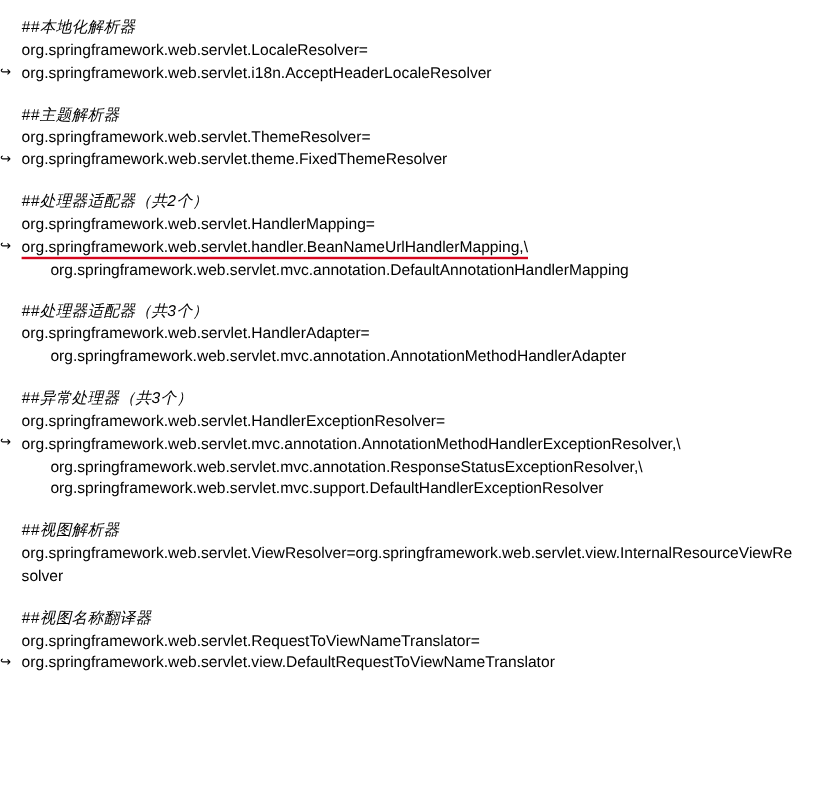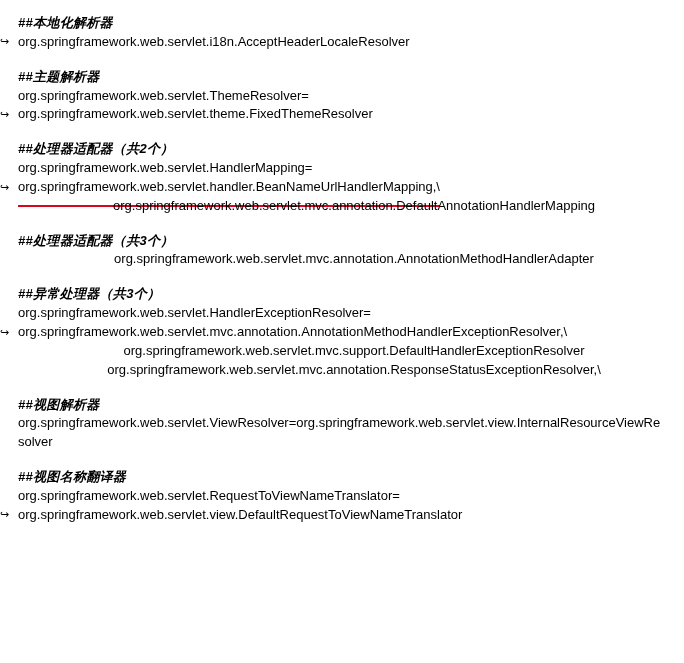--- a/index.html
+++ b/index.html
@@ -6,67 +6,69 @@
     body {
       font-family: Arial, "Microsoft YaHei", sans-serif;
       background: #fff;
       padding: 14px 18px;
       width: 684px;
       font-size: 13px;
       color: #000;
       line-height: 1.45;
     }
     .section { margin-bottom: 16px; }
-    .comment { font-style: italic; font-weight: 700; letter-spacing: 0.3px; }
+    .comment { font-style: italic; font-weight: 400; letter-spacing: 0.3px; }
     .line { display: block; position: relative; }
-    .indent1 { padding-left: 24px; text-align: center; }
+    .indent1 { padding-left: 24px; }
     .cont-icon {
       display: inline-block;
       width: 16px;
       margin-left: -18px;
       margin-right: 2px;
       font-size: 11px;
       vertical-align: middle;
       color: #000;
     }
     .underline-red {
       border-bottom: 2.5px solid #d6061e;
-      padding-bottom: 11px;
+      padding-bottom: 1px;
     }
     .wrap { word-break: break-all; }
   </style>
 </head>
 <body>
 
 <div id="root">
     <div class="section">
       <div class="comment">##本地化解析器</div>
+      <div class="line wrap"><span>org.springframework.web.servlet.LocaleResolver=</span></div>
       <div class="line wrap"><span class="cont-icon">↪</span><span>org.springframework.web.servlet.i18n.AcceptHeaderLocaleResolver</span></div>
     </div>
     <div class="section">
       <div class="comment">##主题解析器</div>
       <div class="line wrap"><span>org.springframework.web.servlet.ThemeResolver=</span></div>
       <div class="line wrap"><span class="cont-icon">↪</span><span>org.springframework.web.servlet.theme.FixedThemeResolver</span></div>
     </div>
     <div class="section">
       <div class="comment">##处理器适配器（共2个）</div>
       <div class="line wrap"><span>org.springframework.web.servlet.HandlerMapping=</span></div>
       <div class="line wrap"><span class="cont-icon">↪</span><span class="underline-red">org.springframework.web.servlet.handler.BeanNameUrlHandlerMapping,\</span></div>
       <div class="line wrap indent1"><span>org.springframework.web.servlet.mvc.annotation.DefaultAnnotationHandlerMapping</span></div>
     </div>
     <div class="section">
       <div class="comment">##处理器适配器（共3个）</div>
+      <div class="line wrap"><span>org.springframework.web.servlet.HandlerAdapter=</span></div>
       <div class="line wrap indent1"><span>org.springframework.web.servlet.mvc.annotation.AnnotationMethodHandlerAdapter</span></div>
     </div>
     <div class="section">
       <div class="comment">##异常处理器（共3个）</div>
       <div class="line wrap"><span>org.springframework.web.servlet.HandlerExceptionResolver=</span></div>
       <div class="line wrap"><span class="cont-icon">↪</span><span>org.springframework.web.servlet.mvc.annotation.AnnotationMethodHandlerExceptionResolver,\</span></div>
+      <div class="line wrap indent1"><span>org.springframework.web.servlet.mvc.annotation.ResponseStatusExceptionResolver,\</span></div>
       <div class="line wrap indent1"><span>org.springframework.web.servlet.mvc.support.DefaultHandlerExceptionResolver</span></div>
-      <div class="line wrap indent1"><span>org.springframework.web.servlet.mvc.annotation.ResponseStatusExceptionResolver,\</span></div>
     </div>
     <div class="section">
       <div class="comment">##视图解析器</div>
       <div class="line wrap"><span>org.springframework.web.servlet.ViewResolver=org.springframework.web.servlet.view.InternalResourceViewResolver</span></div>
     </div>
     <div class="section">
       <div class="comment">##视图名称翻译器</div>
       <div class="line wrap"><span>org.springframework.web.servlet.RequestToViewNameTranslator=</span></div>
       <div class="line wrap"><span class="cont-icon">↪</span><span>org.springframework.web.servlet.view.DefaultRequestToViewNameTranslator</span></div>
     </div>

